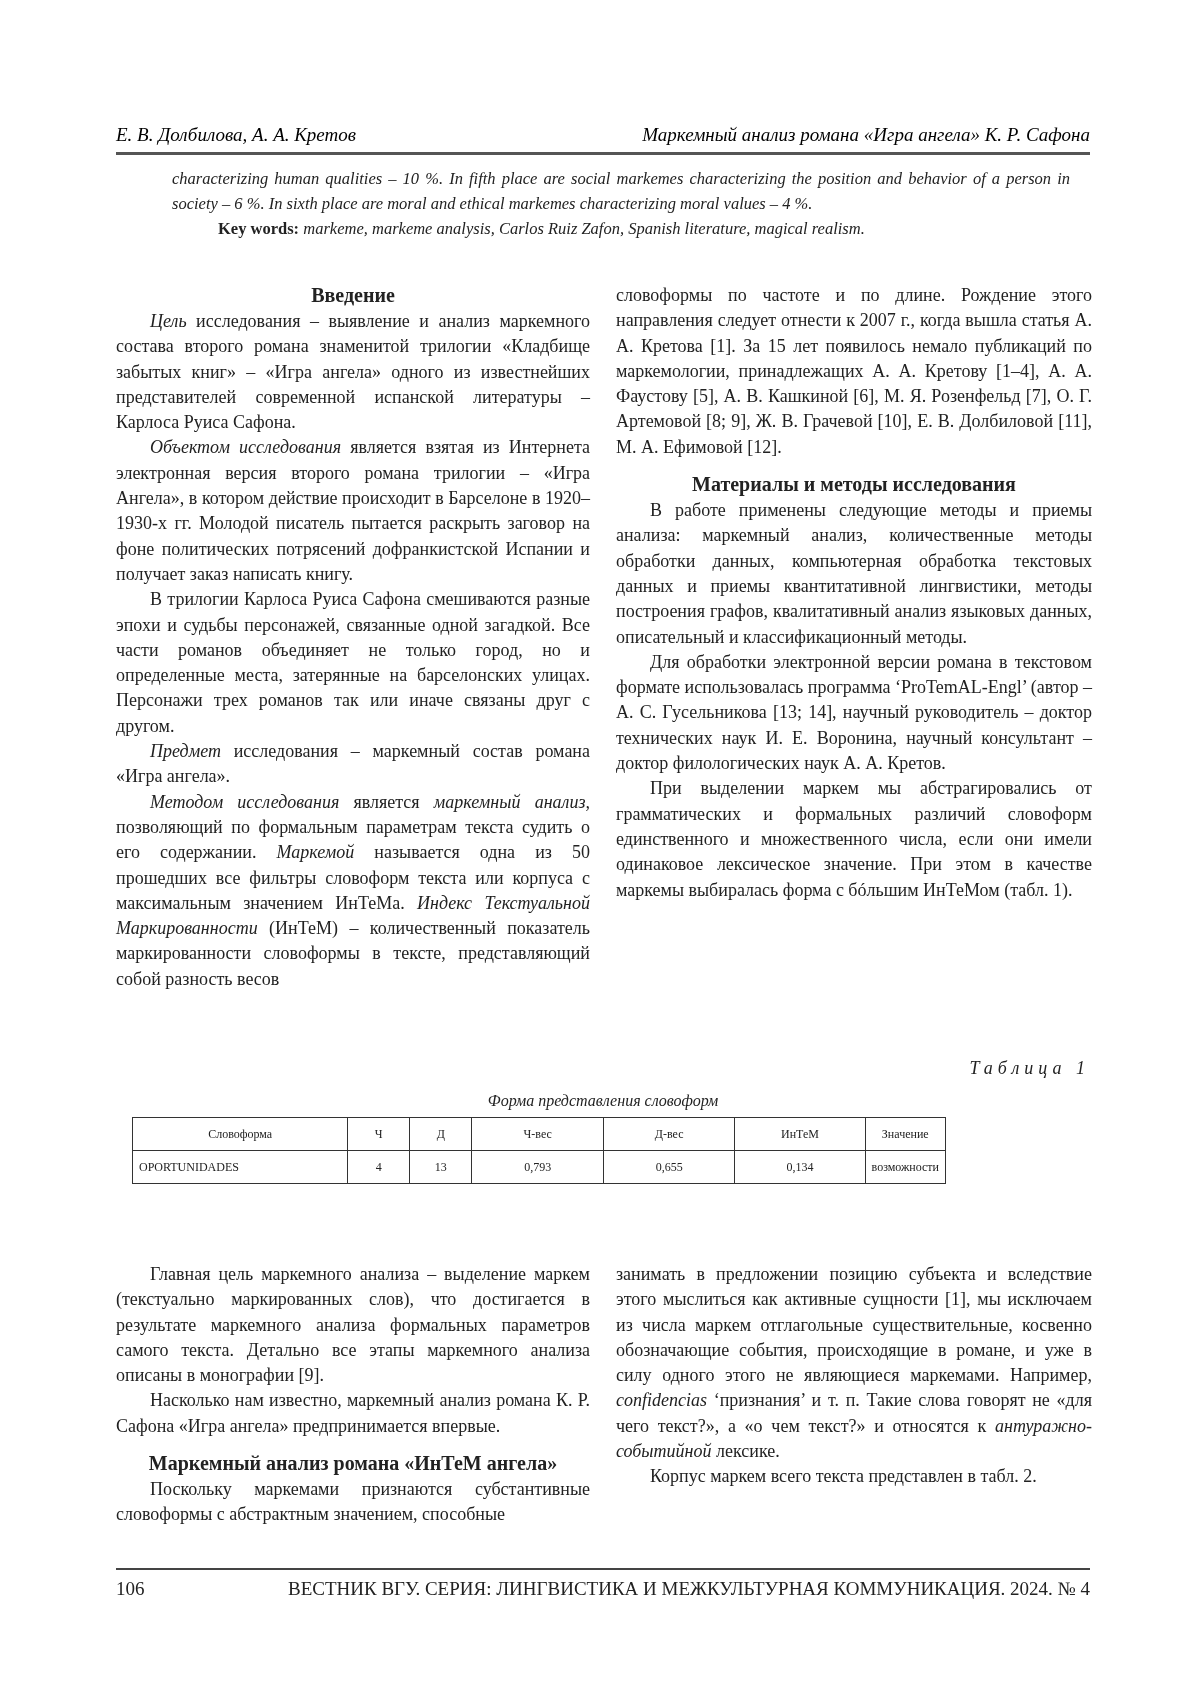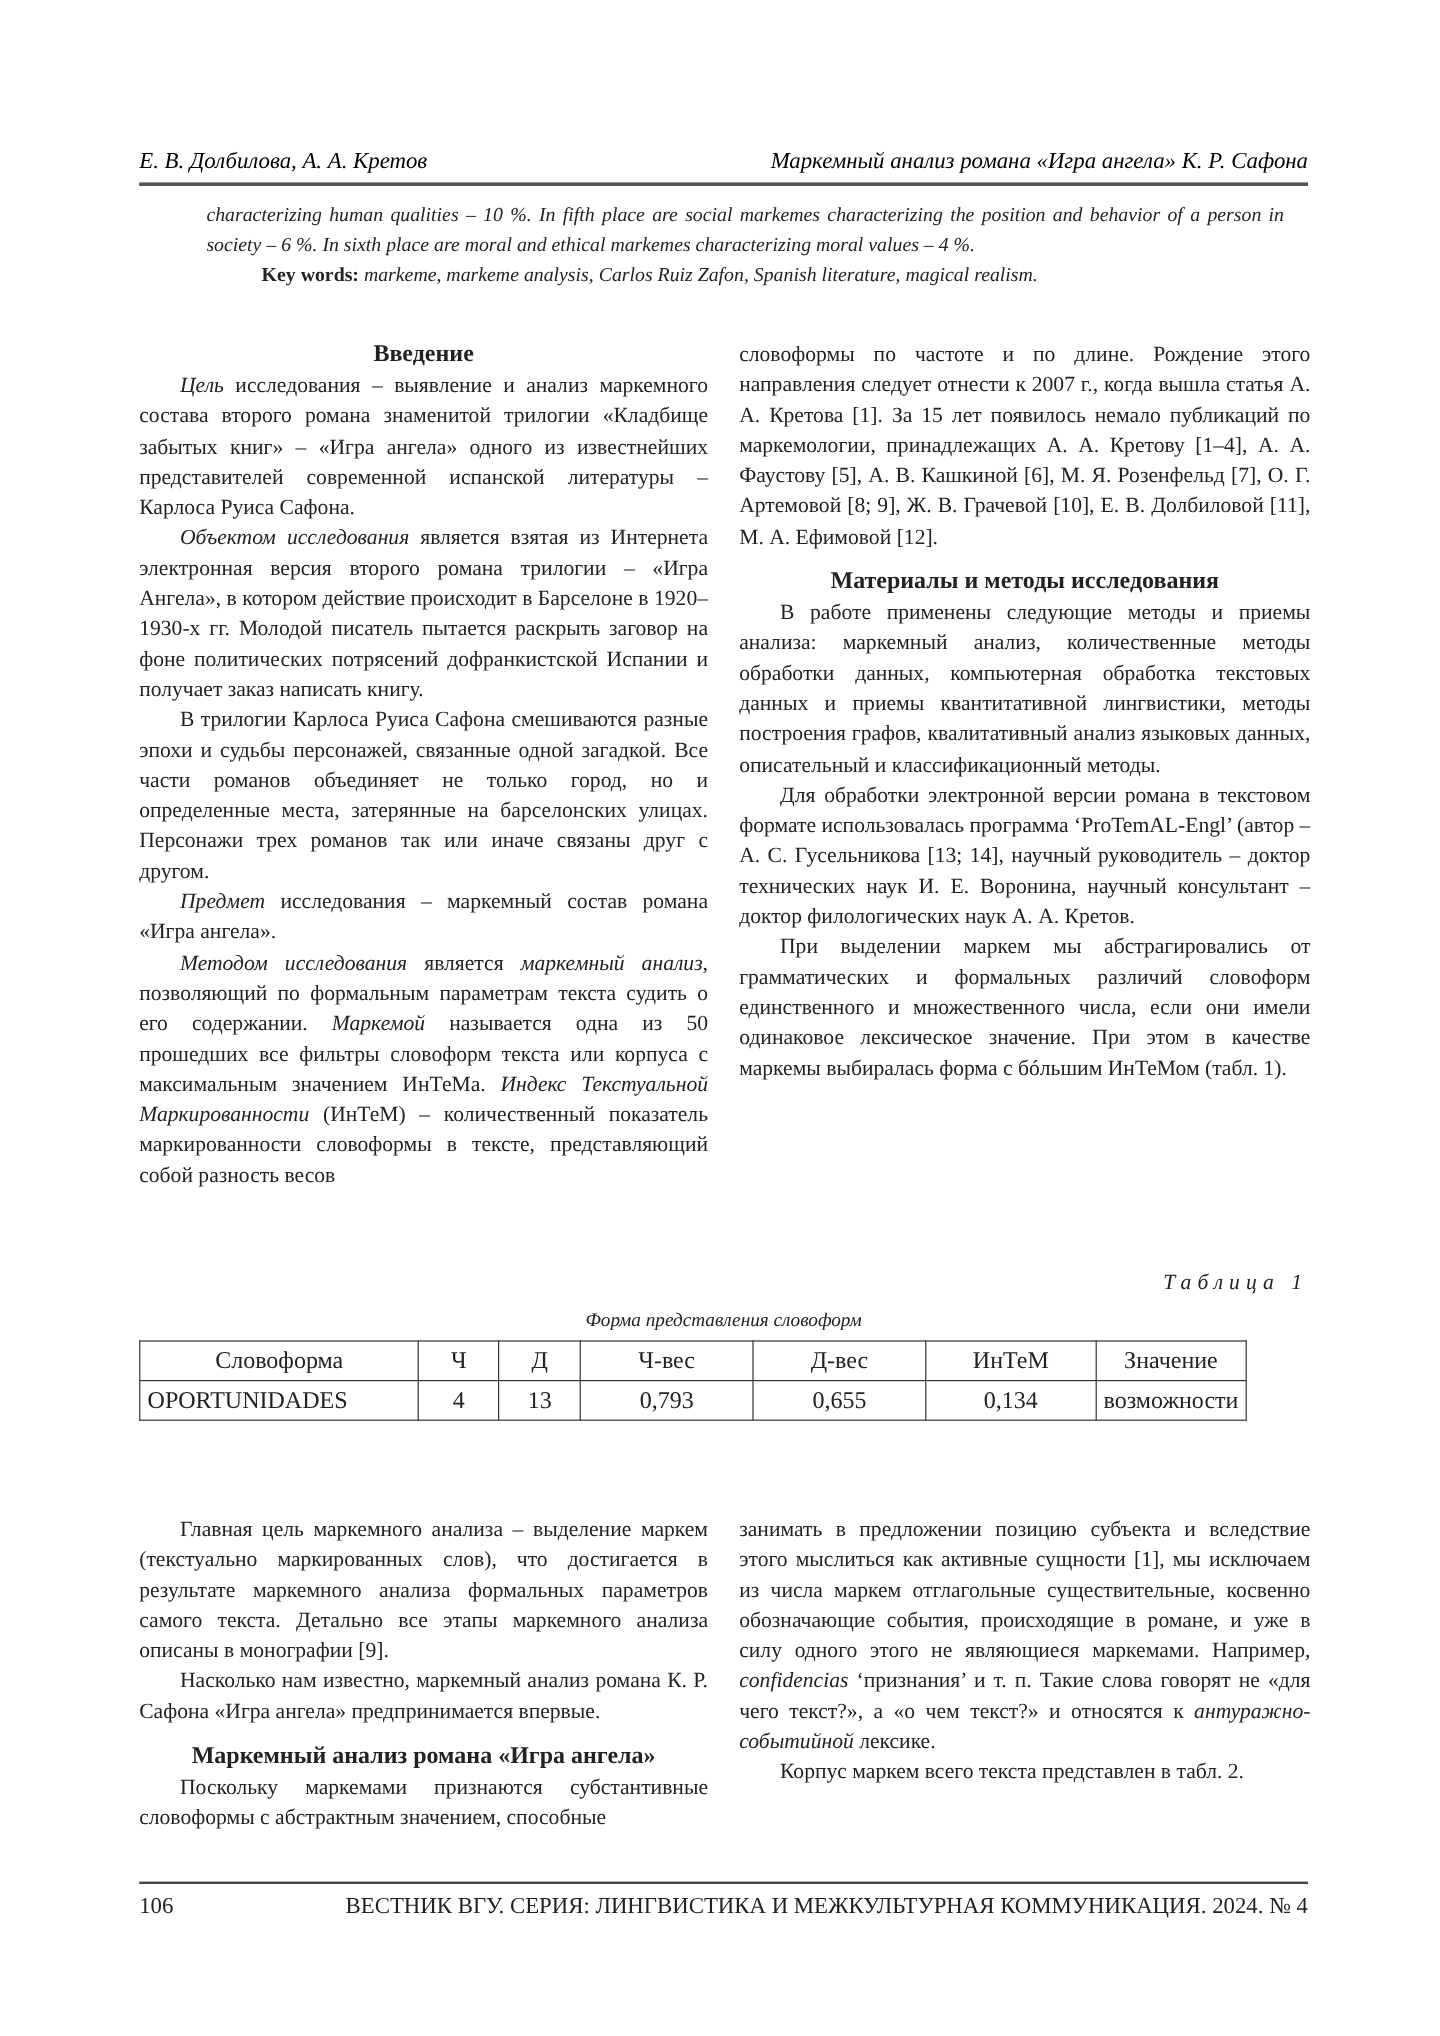--- a/index.html
+++ b/index.html
@@ -15,22 +15,22 @@
   .col { position: absolute; font-size: 18px; line-height: 25.3px; text-align: justify; color: #222; }
   .col p { margin: 0; text-indent: 34px; }
   .col p.noind { text-indent: 0; }
   .col h3 { margin: 0 0 1px 0; text-align: center; font-size: 20px; font-weight: bold; line-height: 25px; }
   .left1 { left: 116px; width: 474px; top: 283px; }
   .right1 { left: 616px; width: 476px; top: 283px; }
   .gap { height: 12px; }
   .table-label { position: absolute; right: 110px; top: 1058px; font-size: 18px; letter-spacing: 5px; font-style: italic; }
   .table-caption { position: absolute; left: 116px; right: 110px; top: 1092px; text-align: center;
                    font-style: italic; font-size: 16px; }
-  table.forms { position: absolute; left: 116px; top: 1117px; width: 923px; border-collapse: collapse;
-                font-size: 20px; }
+  table.forms { position: absolute; left: 132px; top: 1117px; width: 814px; border-collapse: collapse;
+                font-size: 12px; }
   table.forms th, table.forms td { border: 1.5px solid #333; height: 32px; padding: 0 6px; text-align: center; font-weight: normal; }
   table.forms td.wf { text-align: left; }
   .left2 { left: 116px; width: 474px; top: 1262px; }
   .right2 { left: 616px; width: 476px; top: 1262px; }
   .rule-bottom { position: absolute; left: 116px; right: 110px; top: 1568px; height: 2px; background: #444; }
   .footer { position: absolute; left: 116px; right: 110px; top: 1578px; font-size: 19px;
             display: flex; color: #222; }
   .footer .page { width: 80px; }
   .footer .journal { flex: 1; text-align: right; }
   i { font-style: italic; }
@@ -102,21 +102,21 @@
       <td>0,134</td>
       <td>возможности</td>
     </tr>
   </tbody>
 </table>
 
 <div class="col left2">
   <p>Главная цель маркемного анализа – выделение маркем (текстуально маркированных слов), что достигается в результате маркемного анализа формальных параметров самого текста. Детально все этапы маркемного анализа описаны в монографии [9].</p>
   <p>Насколько нам известно, маркемный анализ романа К. Р. Сафона «Игра ангела» предпринимается впервые.</p>
   <div class="gap"></div>
-  <h3>Маркемный анализ романа «Игра ангела»</h3>
+  <h3>Маркемный анализ романа «ИнТеМ ангела»</h3>
   <p>Поскольку маркемами признаются субстантивные словоформы с абстрактным значением, способные</p>
 </div>
 
 <div class="col right2">
   <p class="noind"><span>занимать в предложении позицию субъекта и вследствие этого мыслиться как активные сущности [1], мы исключаем из числа маркем отглагольные существительные, косвенно обозначающие события, происходящие в романе, и уже в силу одного этого не являющиеся маркемами. Например, </span><i>confidencias</i><span> ‘признания’ и т. п. Такие слова говорят не «для чего текст?», а «о чем текст?» и относятся к </span><i>антуражно-событийной</i><span> лексике.</span></p>
   <p>Корпус маркем всего текста представлен в табл. 2.</p>
 </div>
 
 <div class="rule-bottom"></div>
 <div class="footer">

